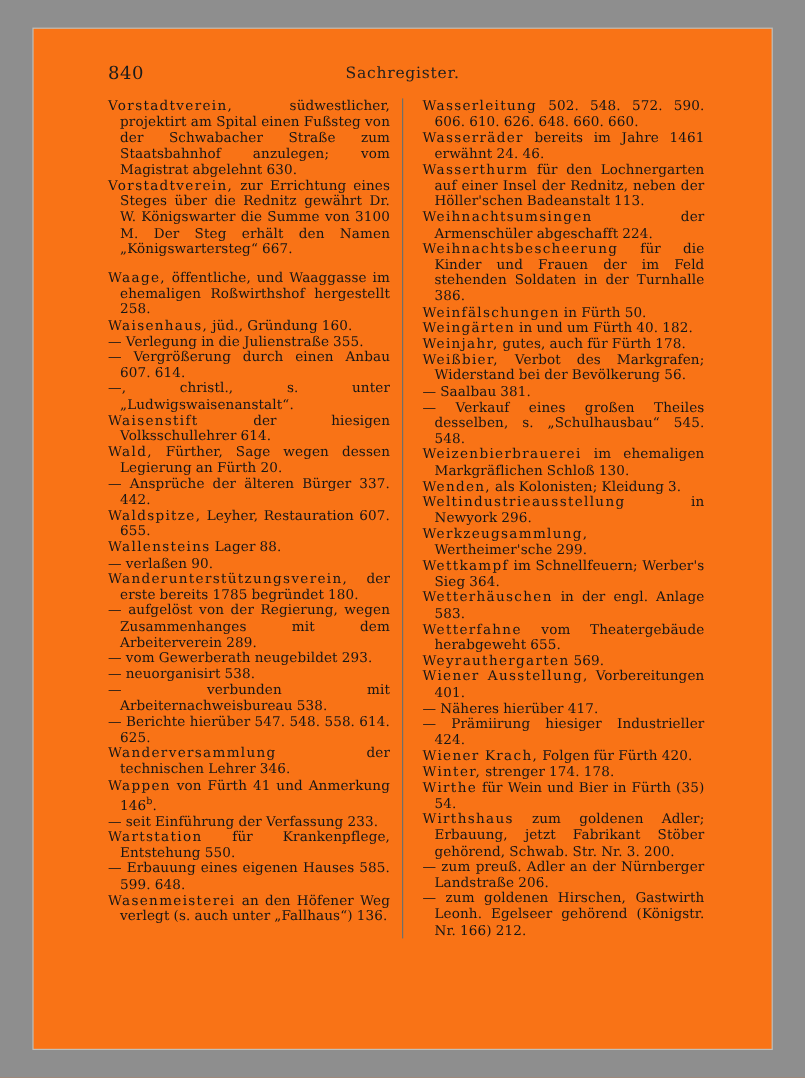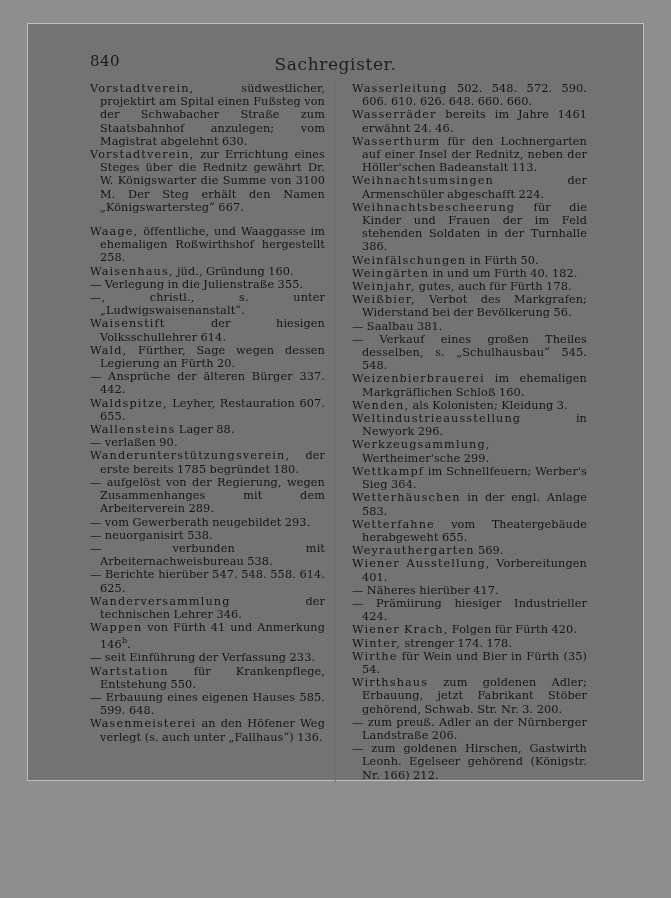--- a/index.html
+++ b/index.html
@@ -11,22 +11,22 @@
     width: 671px;
     height: 898px;
     overflow: hidden;
     font-family: "DejaVu Serif", serif;
   }
   .page {
     position: absolute;
     left: 28px;
     top: 24px;
     width: 615px;
-    height: 756px;
-    background: #737373;
+    height: 850px;
+    background: #f97316;
     box-shadow: 0 0 0 1px #bfbfba;
   }
   .page-header {
     position: absolute;
     left: 0;
     top: 28px;
     width: 100%;
     height: 18px;
   }
   .folio {
@@ -37,21 +37,21 @@
     letter-spacing: 0.5px;
     color: #1b1b1b;
     font-family: "DejaVu Serif", serif;
   }
   .running-head {
     position: absolute;
     left: 0;
     top: 2px;
     width: 100%;
     text-align: center;
-    font-size: 17px;
+    font-size: 13px;
     color: #1f1f1f;
     letter-spacing: 0.6px;
     font-family: "DejaVu Serif", serif;
   }
   .columns {
     position: absolute;
     left: 62px;
     top: 58px;
     width: 497px;
     display: flex;
@@ -105,20 +105,21 @@
     <div class="running-head">Sachregister.</div>
   </div>
 
   <div class="columns">
     <div class="col left" id="col-left">
         <div class="entry"><span class="hang kw">Vorstadtverein,</span><span> südwestlicher, projektirt am Spital einen Fußsteg von der Schwabacher Straße zum Staatsbahnhof anzulegen; vom Magistrat abgelehnt 630.</span></div>
         <div class="entry"><span class="hang kw">Vorstadtverein,</span><span> zur Errichtung eines Steges über die Rednitz gewährt Dr. W. Königswarter die Summe von 3100 M. Der Steg erhält den Namen „Königswartersteg“ 667.</span></div>
         <div class="entry gap"><span class="hang kw">Waage,</span><span> öffentliche, und Waaggasse im ehemaligen Roßwirthshof hergestellt 258.</span></div>
         <div class="entry"><span class="hang kw">Waisenhaus,</span><span> jüd., Gründung 160.</span></div>
         <div class="entry"><span class="hang dash">—</span><span> Verlegung in die Julienstraße 355.</span></div>
+        <div class="entry"><span class="hang dash">—</span><span> Vergrößerung durch einen Anbau 607. 614.</span></div>
         <div class="entry"><span class="hang dash">—,</span><span> christl., s. unter „Ludwigswaisenanstalt“.</span></div>
         <div class="entry"><span class="hang kw">Waisenstift</span><span> der hiesigen Volksschullehrer 614.</span></div>
         <div class="entry"><span class="hang kw">Wald,</span><span> Fürther, Sage wegen dessen Legierung an Fürth 20.</span></div>
         <div class="entry"><span class="hang dash">—</span><span> Ansprüche der älteren Bürger 337. 442.</span></div>
         <div class="entry"><span class="hang kw">Waldspitze,</span><span> Leyher, Restauration 607. 655.</span></div>
         <div class="entry"><span class="hang kw">Wallensteins</span><span> Lager 88.</span></div>
         <div class="entry"><span class="hang dash">—</span><span> verlaßen 90.</span></div>
         <div class="entry"><span class="hang kw">Wanderunterstützungsverein,</span><span> der erste bereits 1785 begründet 180.</span></div>
         <div class="entry"><span class="hang dash">—</span><span> aufgelöst von der Regierung, wegen Zusammenhanges mit dem Arbeiterverein 289.</span></div>
         <div class="entry"><span class="hang dash">—</span><span> vom Gewerberath neugebildet 293.</span></div>
@@ -137,21 +138,21 @@
         <div class="entry"><span class="hang kw">Wasserräder</span><span> bereits im Jahre 1461 erwähnt 24. 46.</span></div>
         <div class="entry"><span class="hang kw">Wasserthurm</span><span> für den Lochnergarten auf einer Insel der Rednitz, neben der Höller'schen Badeanstalt 113.</span></div>
         <div class="entry"><span class="hang kw">Weihnachtsumsingen</span><span> der Armenschüler abgeschafft 224.</span></div>
         <div class="entry"><span class="hang kw">Weihnachtsbescheerung</span><span> für die Kinder und Frauen der im Feld stehenden Soldaten in der Turnhalle 386.</span></div>
         <div class="entry"><span class="hang kw">Weinfälschungen</span><span> in Fürth 50.</span></div>
         <div class="entry"><span class="hang kw">Weingärten</span><span> in und um Fürth 40. 182.</span></div>
         <div class="entry"><span class="hang kw">Weinjahr,</span><span> gutes, auch für Fürth 178.</span></div>
         <div class="entry"><span class="hang kw">Weißbier,</span><span> Verbot des Markgrafen; Widerstand bei der Bevölkerung 56.</span></div>
         <div class="entry"><span class="hang dash">—</span><span> Saalbau 381.</span></div>
         <div class="entry"><span class="hang dash">—</span><span> Verkauf eines großen Theiles desselben, s. „Schulhausbau“ 545. 548.</span></div>
-        <div class="entry"><span class="hang kw">Weizenbierbrauerei</span><span> im ehemaligen Markgräflichen Schloß 160.</span></div>
+        <div class="entry"><span class="hang kw">Weizenbierbrauerei</span><span> im ehemaligen Markgräflichen Schloß 130.</span></div>
         <div class="entry"><span class="hang kw">Wenden,</span><span> als Kolonisten; Kleidung 3.</span></div>
         <div class="entry"><span class="hang kw">Weltindustrieausstellung</span><span> in Newyork 296.</span></div>
         <div class="entry"><span class="hang kw">Werkzeugsammlung,</span><span> Wertheimer'sche 299.</span></div>
         <div class="entry"><span class="hang kw">Wettkampf</span><span> im Schnellfeuern; Werber's Sieg 364.</span></div>
         <div class="entry"><span class="hang kw">Wetterhäuschen</span><span> in der engl. Anlage 583.</span></div>
         <div class="entry"><span class="hang kw">Wetterfahne</span><span> vom Theatergebäude herabgeweht 655.</span></div>
         <div class="entry"><span class="hang kw">Weyrauthergarten</span><span> 569.</span></div>
         <div class="entry"><span class="hang kw">Wiener Ausstellung,</span><span> Vorbereitungen 401.</span></div>
         <div class="entry"><span class="hang dash">—</span><span> Näheres hierüber 417.</span></div>
         <div class="entry"><span class="hang dash">—</span><span> Prämiirung hiesiger Industrieller 424.</span></div>

